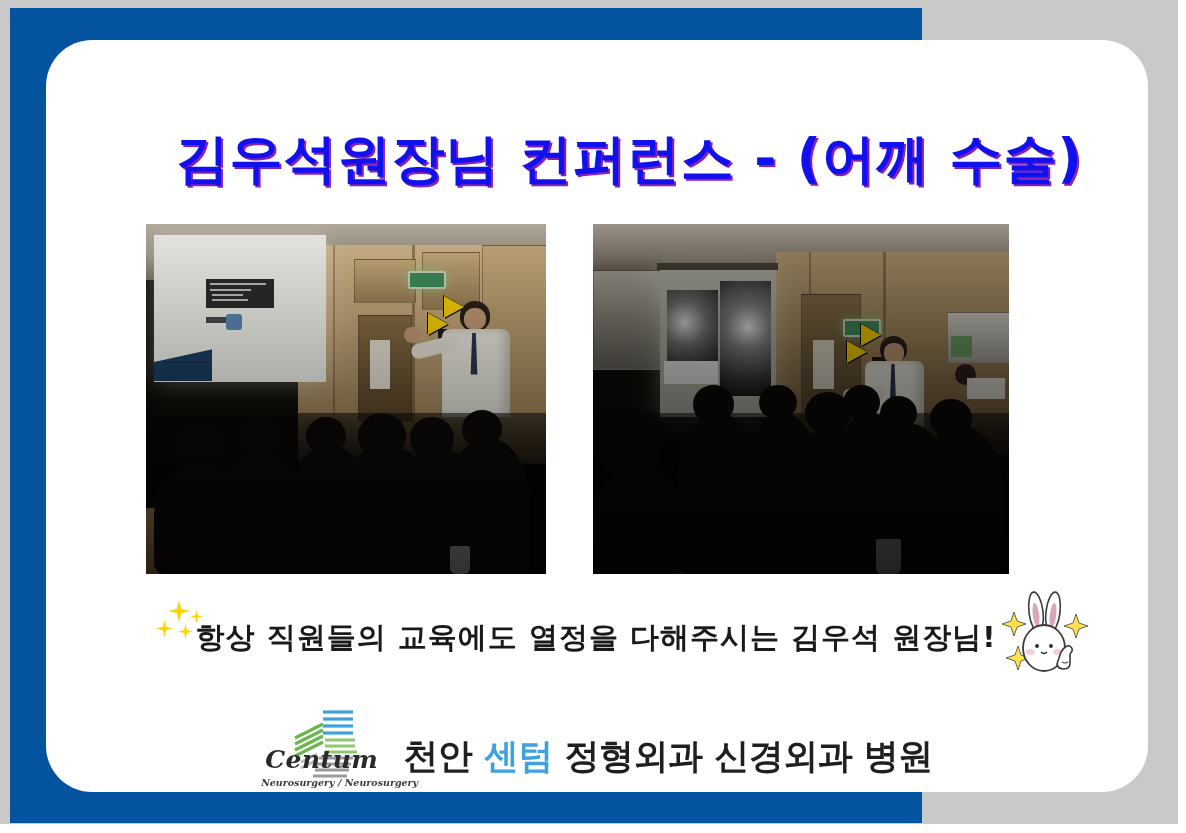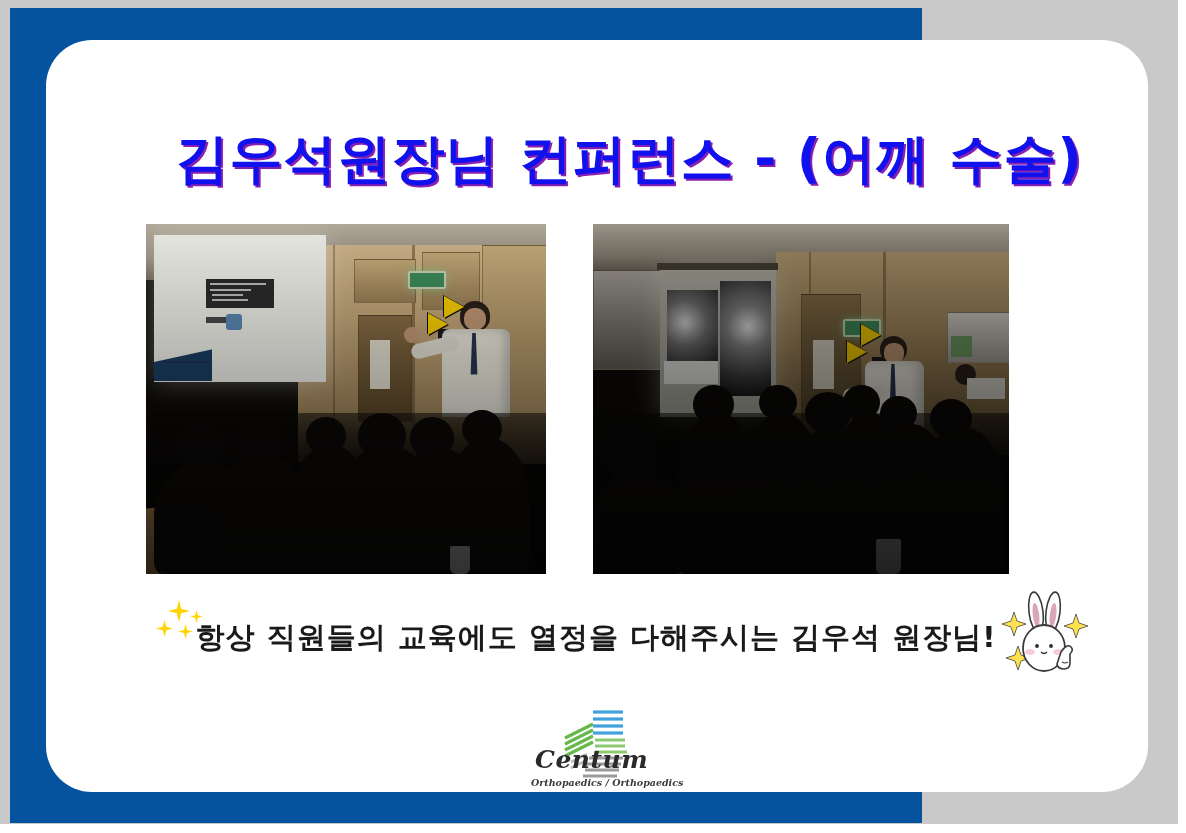--- a/index.html
+++ b/index.html
@@ -526,19 +526,22 @@
               <line x1="52" y1="72" x2="86" y2="72"></line>
             </g>
 
             <g stroke="#bdbdbd" stroke-width="2.6">
               <line x1="40" y1="58" x2="56" y2="50"></line>
               <line x1="40" y1="64" x2="54" y2="57"></line>
             </g>
           </g>
         </svg>
         <div class="logo-word">Centum</div>
-        <div class="logo-sub">Orthopaedics / Orthopaedics</div>
+        <div class="logo-sub">Neurosurgery / Neurosurgery</div>
       </div>
 
+      <div class="hospital-name">
+        <span>천안 </span><span class="accent">센텀</span><span> 정형외과 신경외과 병원</span>
+      </div>
     </div>
 
   </div>
 </div>
 
 </body></html>

